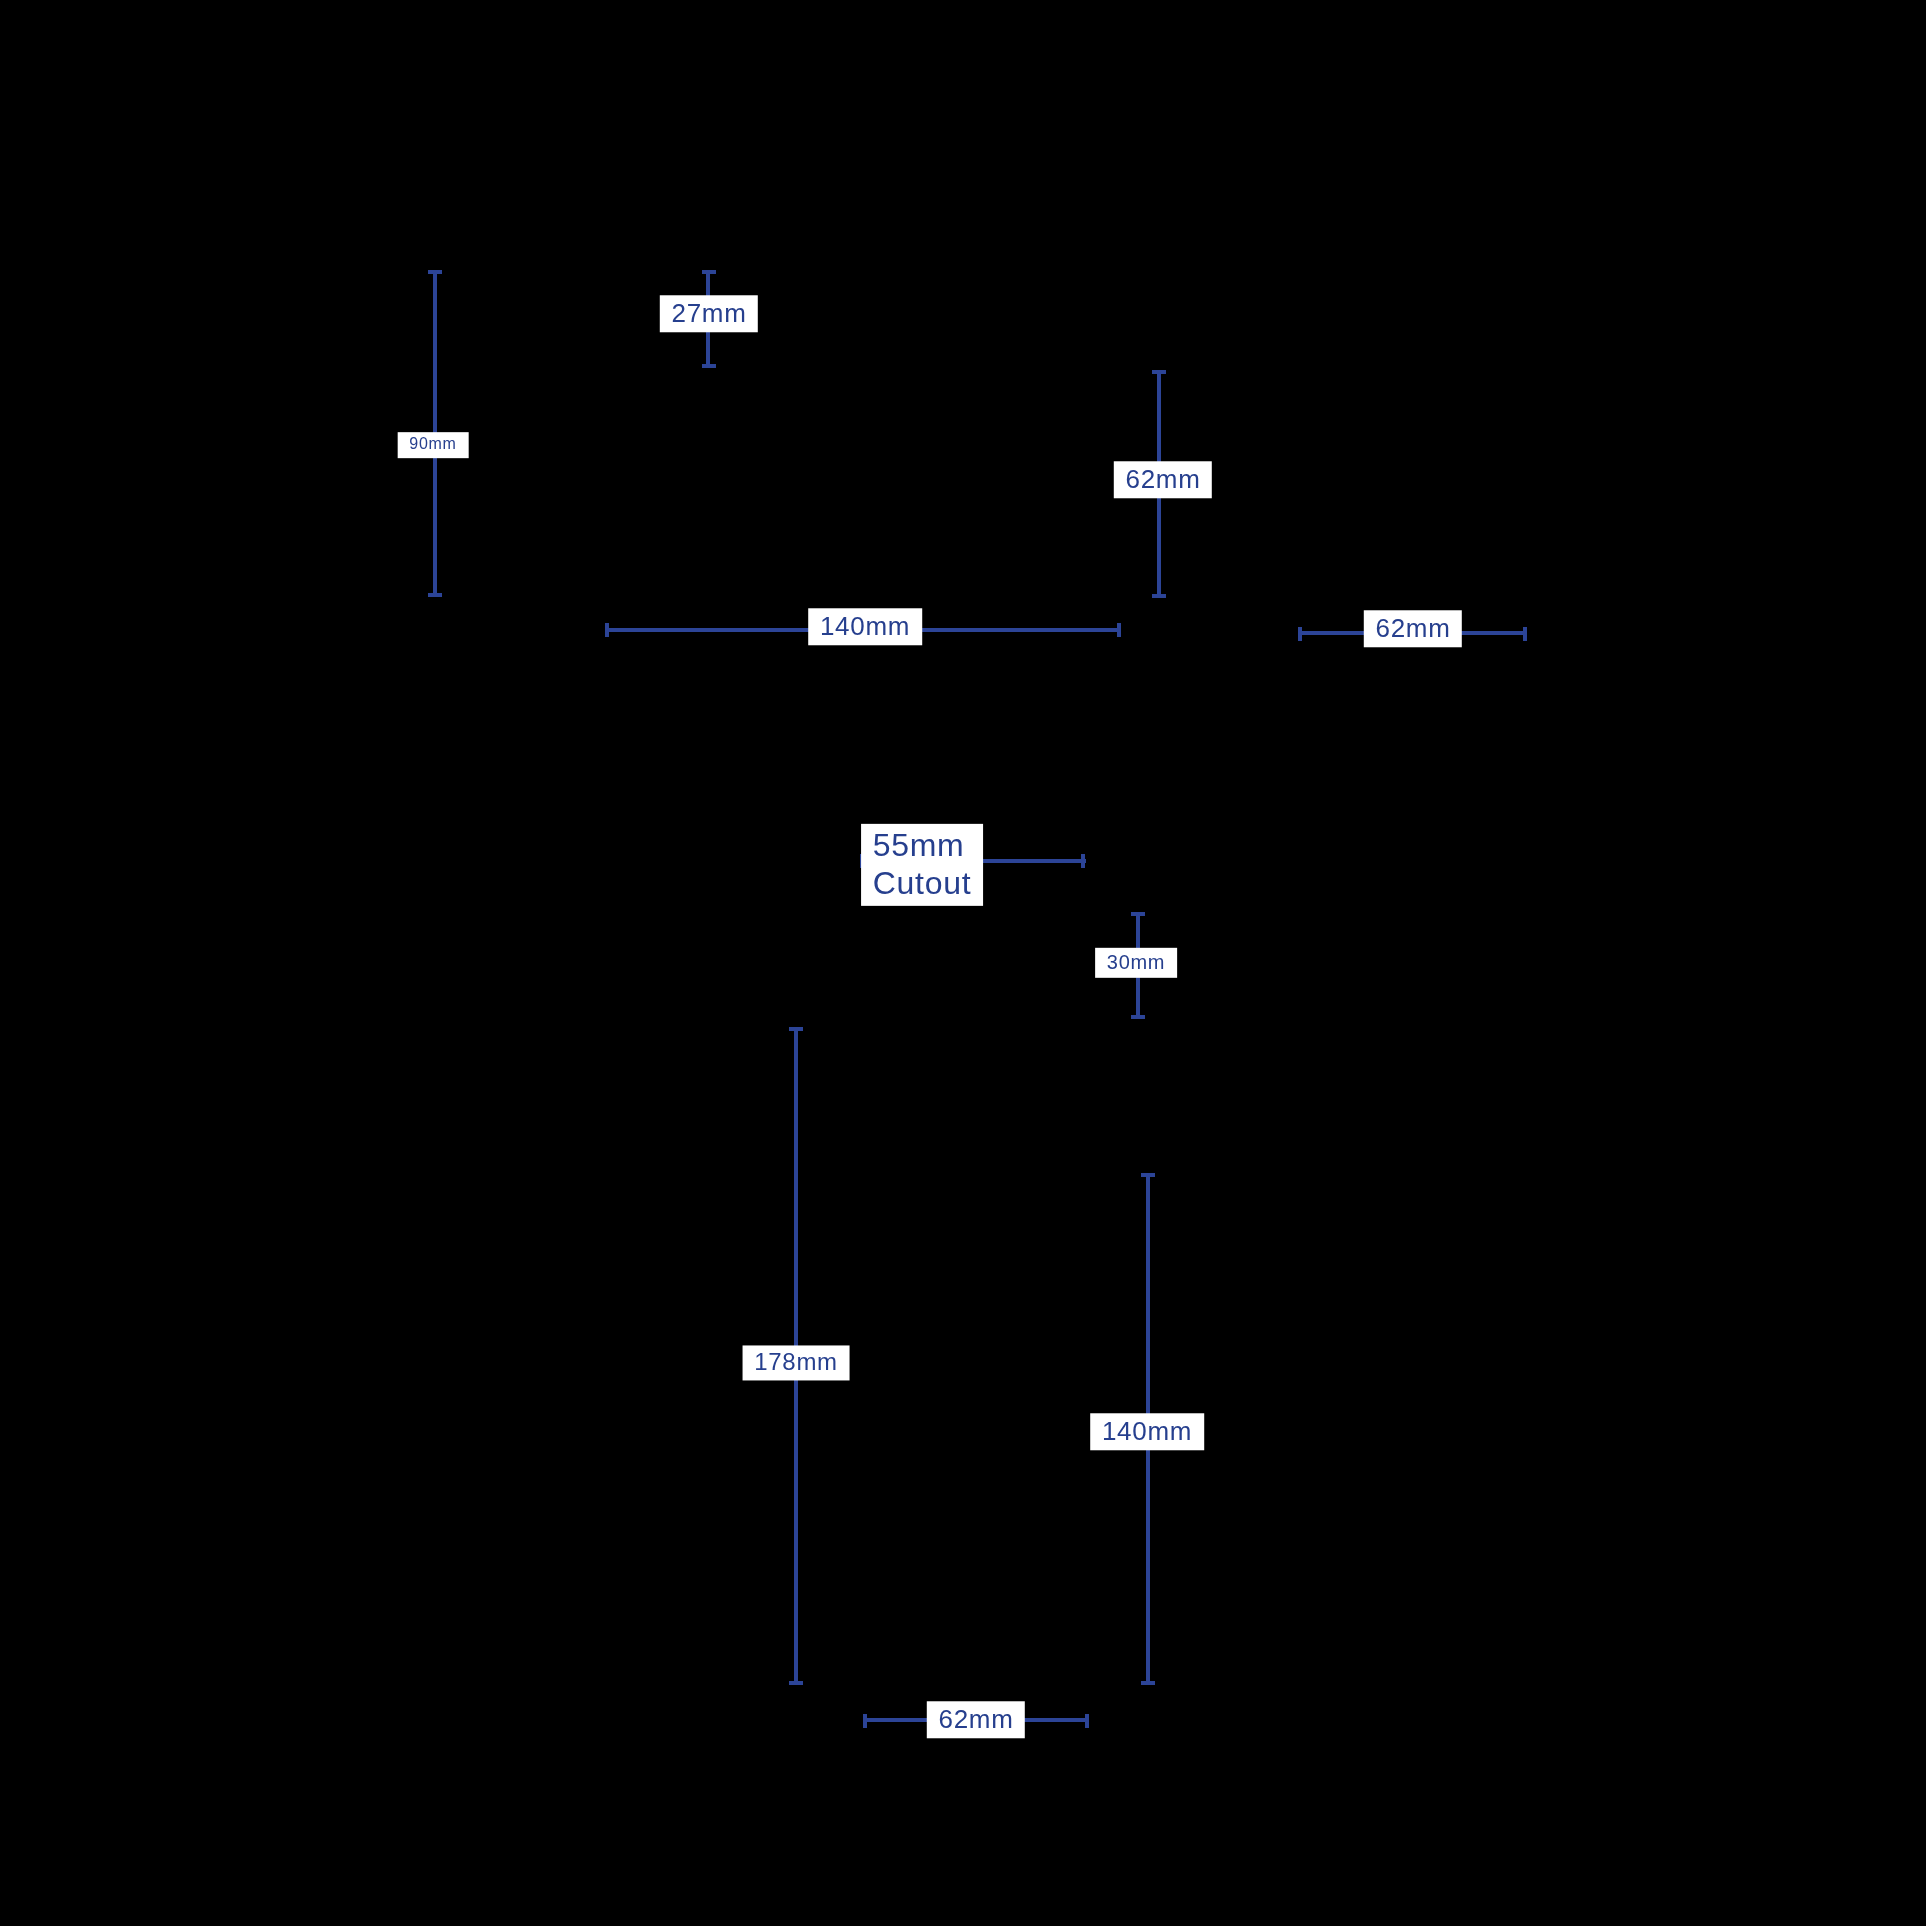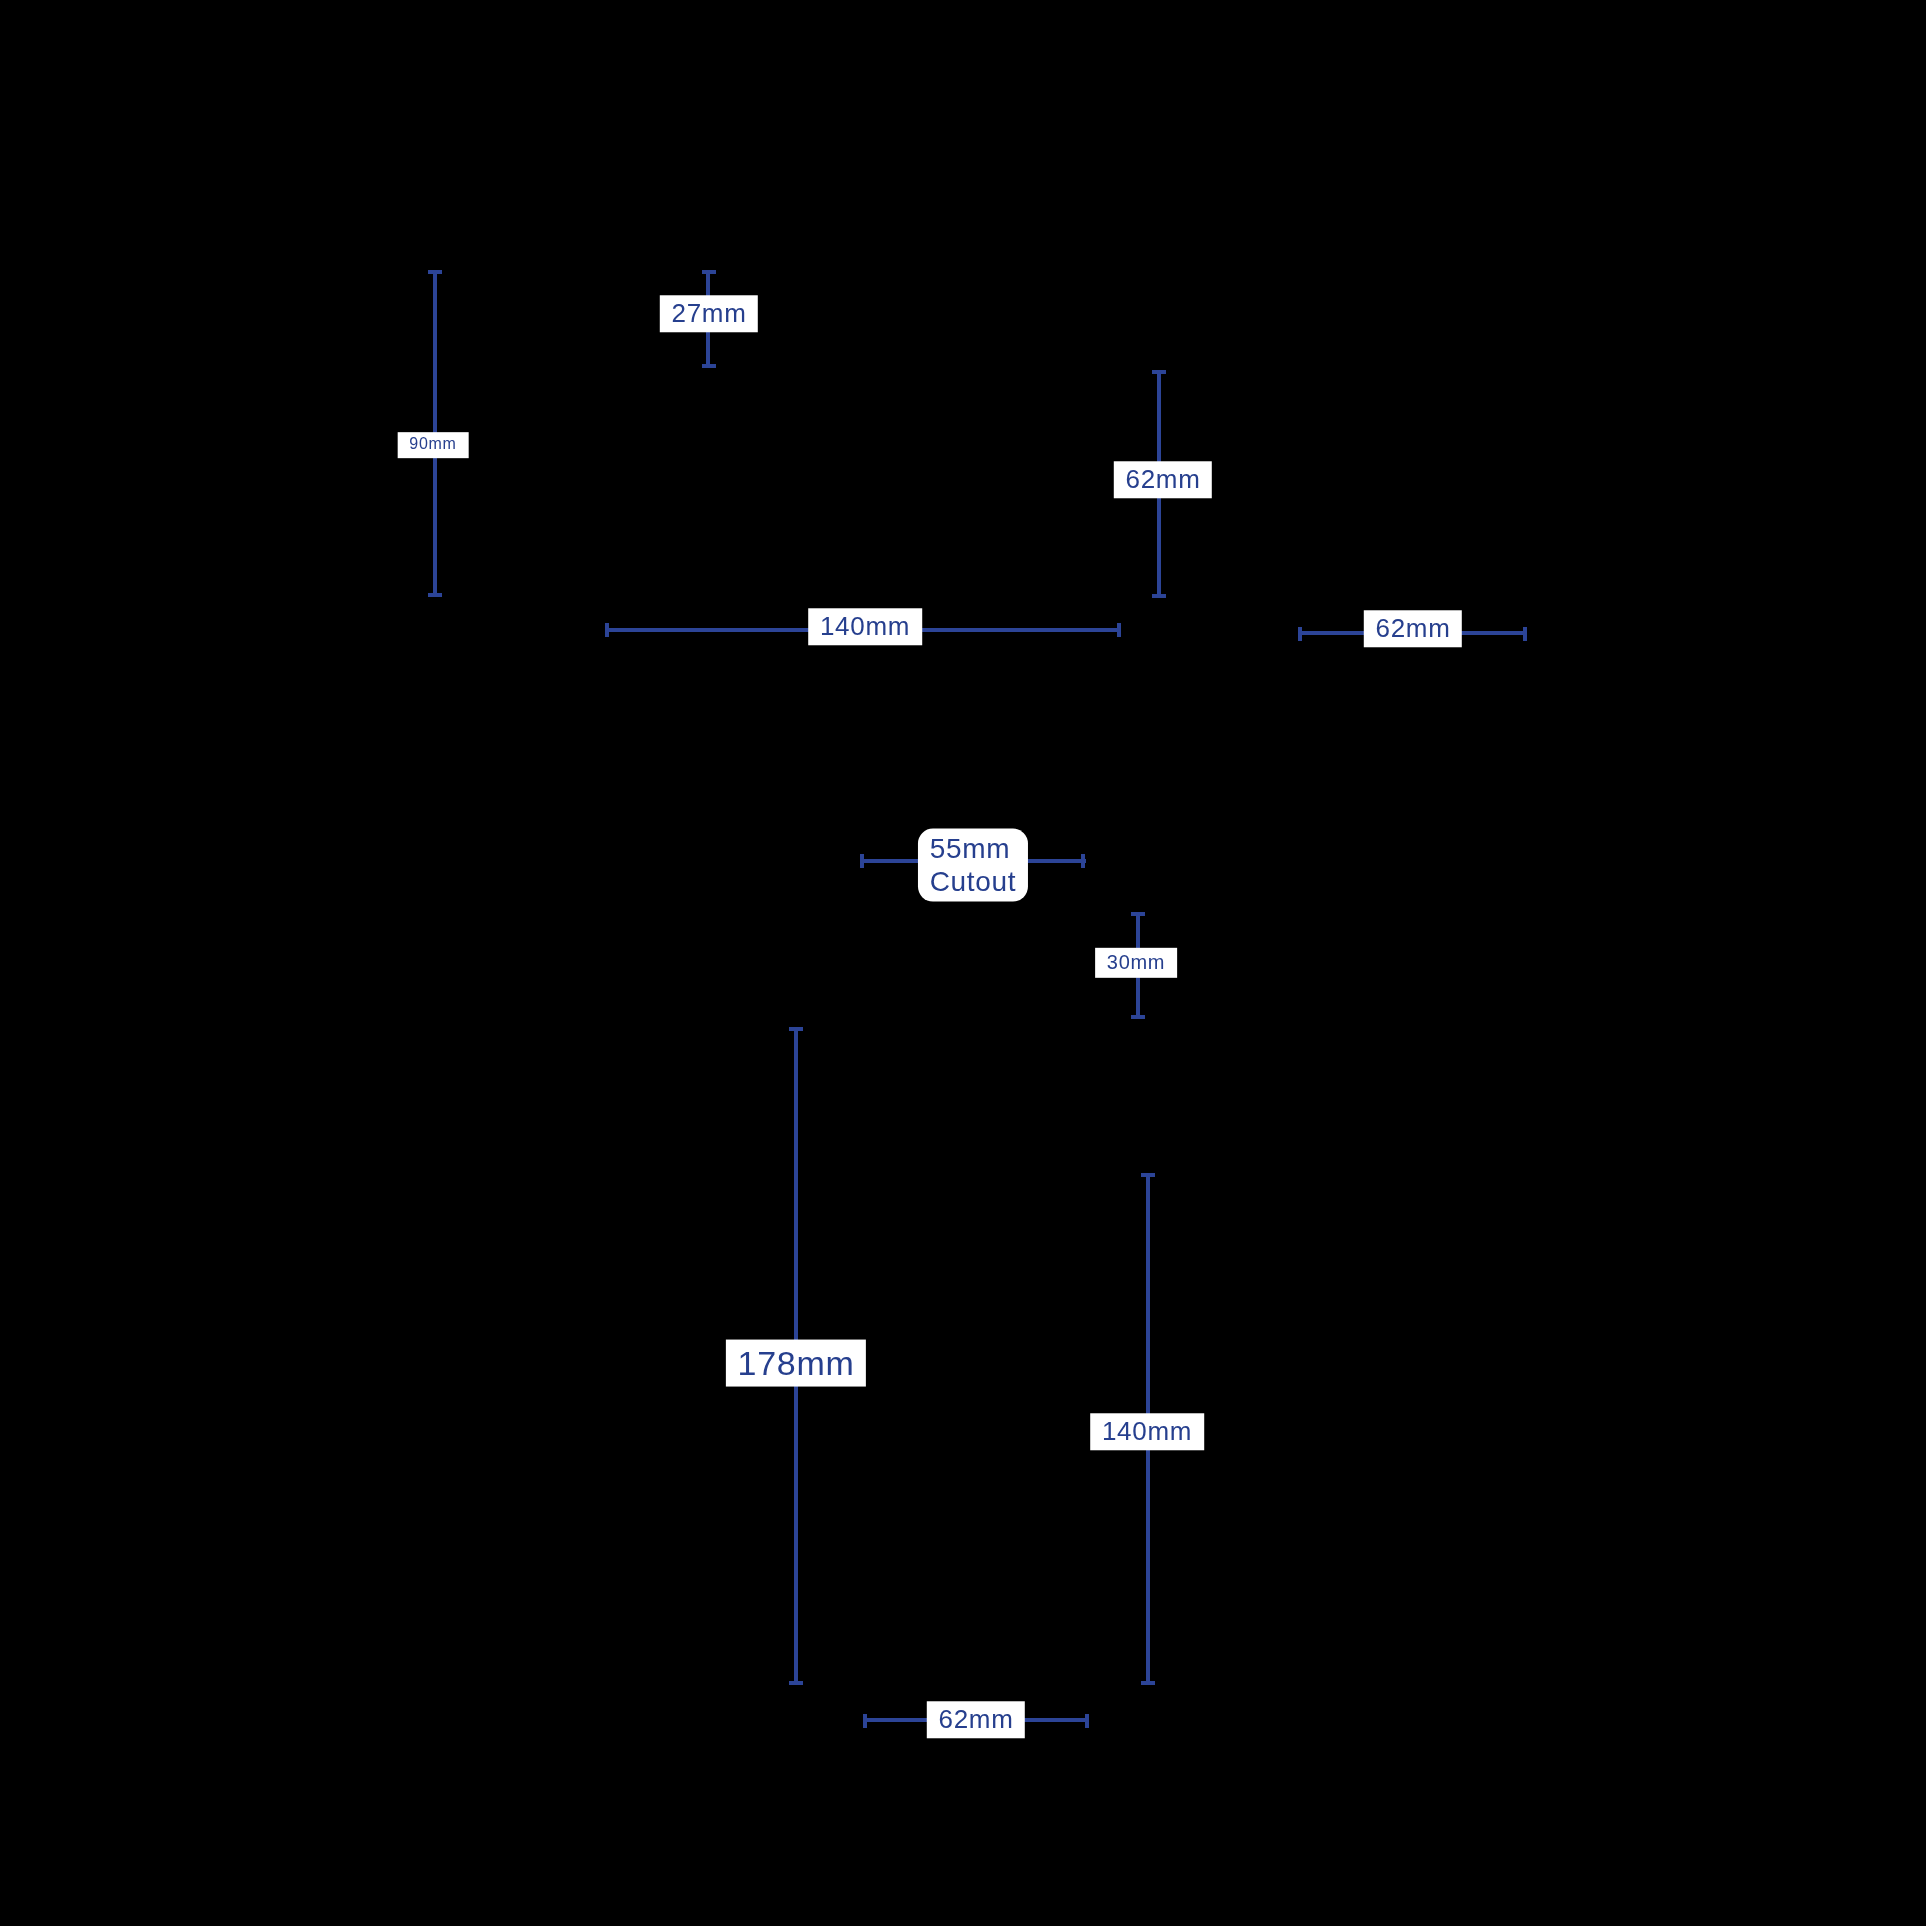--- a/index.html
+++ b/index.html
@@ -74,38 +74,38 @@
       <div class="dim-line" style="left: 1298px; top: 627px; width: 4.1px; height: 13.8px;"></div>
       <div class="dim-line" style="left: 1523px; top: 627px; width: 4.1px; height: 13.8px;"></div>
       <div class="dim-label" style="left: 1413px; top: 629px; font-size: 26px;">
         <div>62mm</div>
       </div>
     </div>
     <div>
       <div class="dim-line" style="left: 860px; top: 859px; width: 226px; height: 4.1px;"></div>
       <div class="dim-line" style="left: 860px; top: 854px; width: 4.1px; height: 13.8px;"></div>
       <div class="dim-line" style="left: 1081px; top: 854px; width: 4.1px; height: 13.8px;"></div>
-      <div class="dim-label" style="left: 973px; top: 865px; font-size: 28px; border-radius: 15px;">
+      <div class="dim-label" style="left: 922px; top: 865px; font-size: 32px;">
         <div>55mm</div>
         <div>Cutout</div>
       </div>
     </div>
     <div>
       <div class="dim-line" style="left: 1136px; top: 912px; width: 4.1px; height: 107px;"></div>
       <div class="dim-line" style="left: 1131px; top: 912px; width: 13.8px; height: 4.1px;"></div>
       <div class="dim-line" style="left: 1131px; top: 1015px; width: 13.8px; height: 4.1px;"></div>
       <div class="dim-label" style="left: 1136px; top: 963px; font-size: 20px;">
         <div>30mm</div>
       </div>
     </div>
     <div>
       <div class="dim-line" style="left: 794px; top: 1027px; width: 4.1px; height: 658px;"></div>
       <div class="dim-line" style="left: 789px; top: 1027px; width: 13.8px; height: 4.1px;"></div>
       <div class="dim-line" style="left: 789px; top: 1681px; width: 13.8px; height: 4.1px;"></div>
-      <div class="dim-label" style="left: 796px; top: 1363px; font-size: 34px;">
+      <div class="dim-label" style="left: 796px; top: 1363px; font-size: 24px;">
         <div>178mm</div>
       </div>
     </div>
     <div>
       <div class="dim-line" style="left: 1146px; top: 1173px; width: 4.1px; height: 512px;"></div>
       <div class="dim-line" style="left: 1141px; top: 1173px; width: 13.8px; height: 4.1px;"></div>
       <div class="dim-line" style="left: 1141px; top: 1681px; width: 13.8px; height: 4.1px;"></div>
       <div class="dim-label" style="left: 1147px; top: 1432px; font-size: 26px;">
         <div>140mm</div>
       </div>

